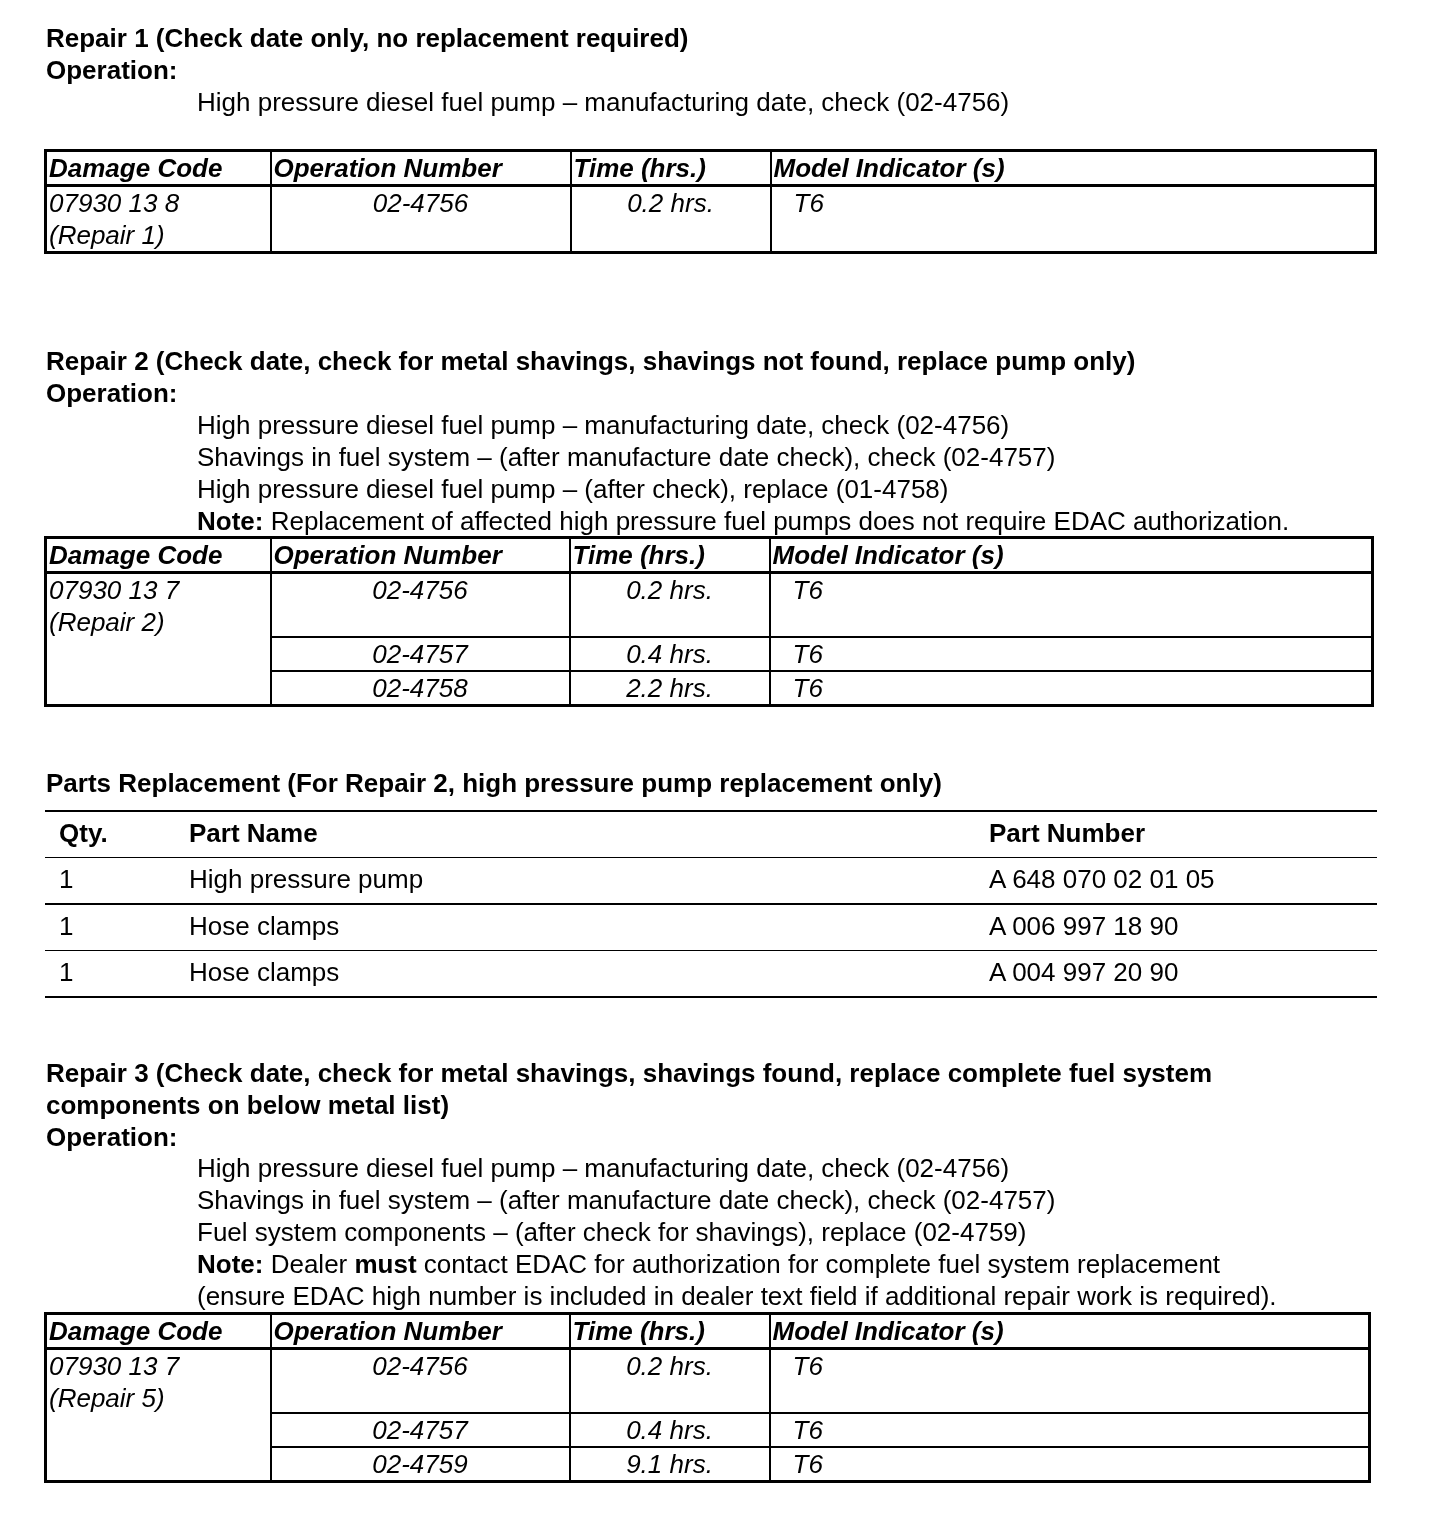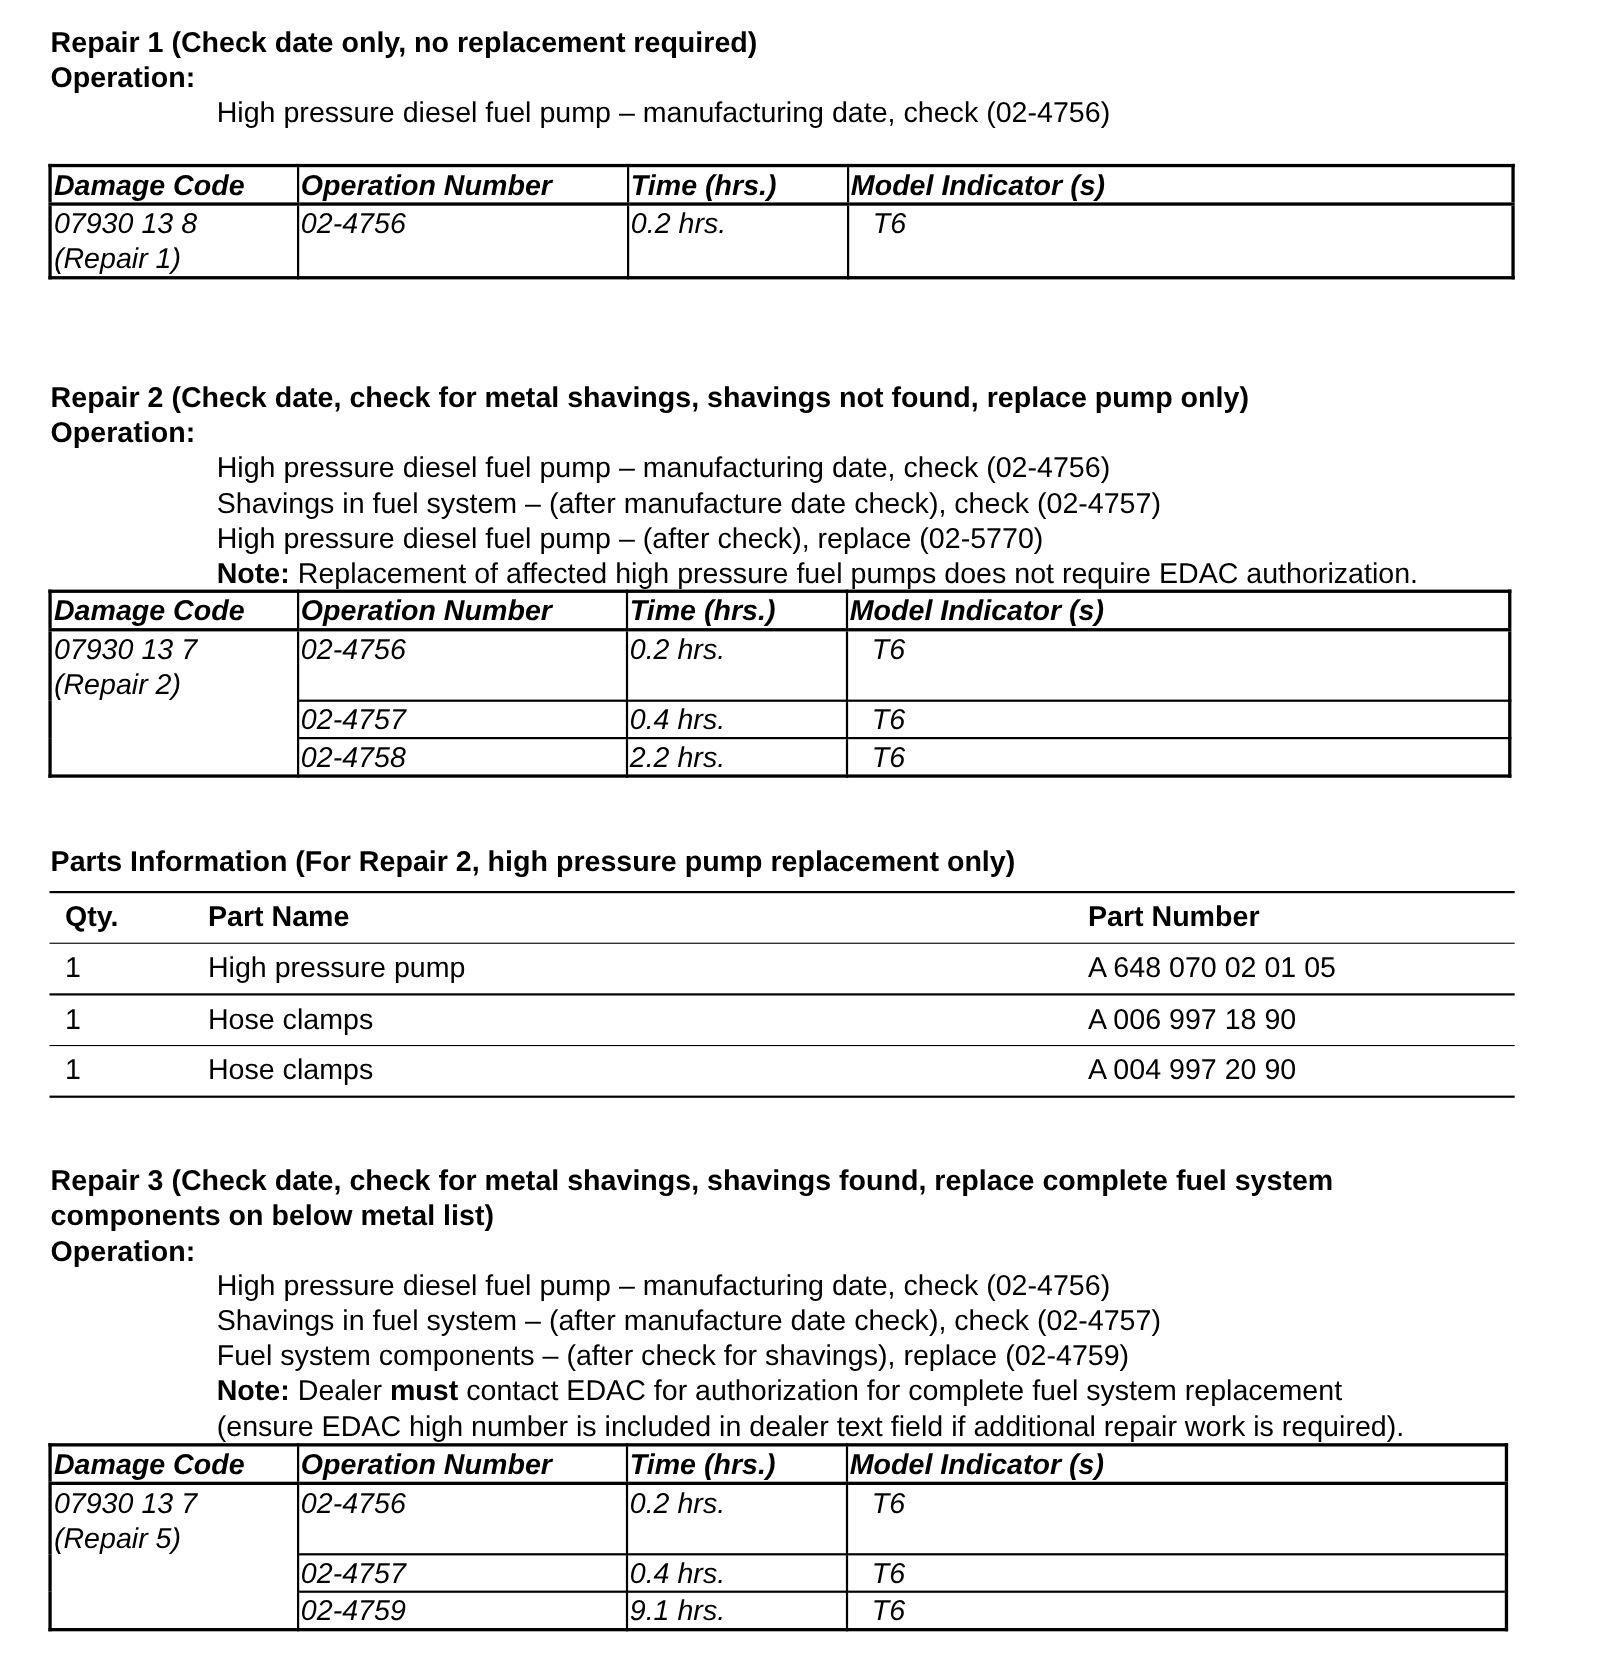--- a/index.html
+++ b/index.html
@@ -13,21 +13,21 @@
   .ops { left: 197px; }
   table.rt {
     position: absolute; border-collapse: collapse; table-layout: fixed;
     font-size: 26px;
   }
   table.rt td {
     border: 2px solid #000; padding: 0 2px; vertical-align: top;
     line-height: 32px; white-space: nowrap; font-style: italic;
   }
   table.rt tr.hdr td { font-weight: bold; height: 30px; border-bottom-width: 3px; }
-  table.rt td.c { }
+  table.rt td.c { text-align: center; }
   table.rt td.ind { padding-left: 22px; }
   table.rt { border: 3px solid #000; }
   .parts { position: absolute; left: 45px; width: 1332px; }
   .parts .row { position: relative; height: 45px; border-top: 1px solid #000; }
   .parts .row.first { border-top: 2px solid #000; }
   .parts .row.last { border-bottom: 2px solid #000; }
   .parts .row span { position: absolute; top: 5px; line-height: 32px; margin-left: 13px; }
   .parts .row.hdr span { font-weight: bold; }
   .q { left: 1px; } .n { left: 131px; } .p { left: 931px; }
 </style>
@@ -61,21 +61,21 @@
     <td class="c">0.2 hrs.</td>
     <td class="ind">T6</td>
   </tr>
 </tbody>
   </table>
 
 <div class="abs line bold" style="left:46px;top:345px;">Repair 2 (Check date, check for metal shavings, shavings not found, replace pump only)</div>
 <div class="abs line bold" style="left:46px;top:377px;">Operation:</div>
 <div class="abs line ops" style="top:409px;">High pressure diesel fuel pump – manufacturing date, check (02-4756)</div>
 <div class="abs line ops" style="top:441px;">Shavings in fuel system – (after manufacture date check), check (02-4757)</div>
-<div class="abs line ops" style="top:473px;">High pressure diesel fuel pump – (after check), replace (02-5770)</div>
+<div class="abs line ops" style="top:473px;">High pressure diesel fuel pump – (after check), replace (01-4758)</div>
 <div class="abs line ops" style="top:505px;">
   <span class="bold">Note:</span><span> Replacement of affected high pressure fuel pumps does not require EDAC authorization.</span>
 </div>
 
 <table class="rt" style="left:44px;top:536px;width:1330px;">
   <colgroup>
       <col style="width:225px">
       <col style="width:299px">
       <col style="width:200px">
       <col>
@@ -102,21 +102,21 @@
     <td class="ind">T6</td>
   </tr>
   <tr style="height:32px;">
     <td class="c">02-4758</td>
     <td class="c">2.2 hrs.</td>
     <td class="ind">T6</td>
   </tr>
 </tbody>
   </table>
 
-<div class="abs line bold" style="left:46px;top:767px;">Parts Information (For Repair 2, high pressure pump replacement only)</div>
+<div class="abs line bold" style="left:46px;top:767px;">Parts Replacement (For Repair 2, high pressure pump replacement only)</div>
 <div class="parts" style="top:810px;">
   <div class="row first hdr">
     <span class="q">Qty.</span>
     <span class="n">Part Name</span>
     <span class="p">Part Number</span>
   </div>
   <div class="row">
     <span class="q">1</span>
     <span class="n">High pressure pump</span>
     <span class="p">A 648 070 02 01 05</span>

